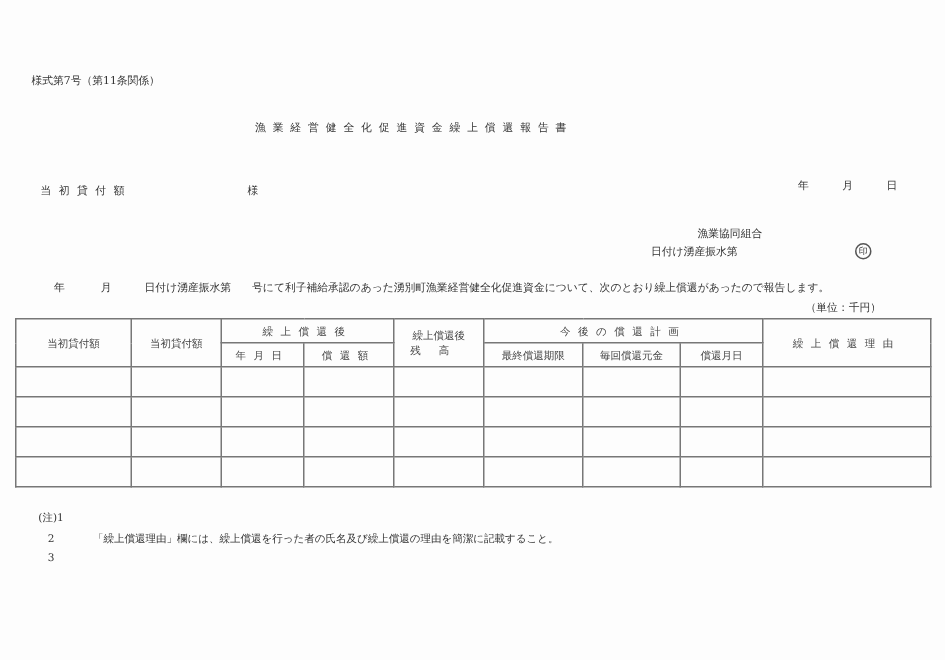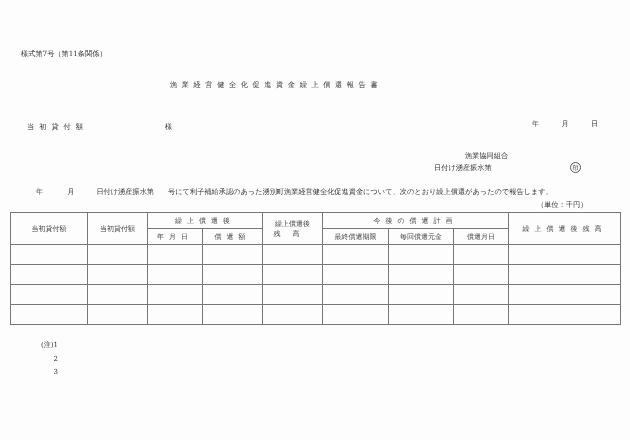--- a/index.html
+++ b/index.html
@@ -30,21 +30,21 @@
   }
   table.report td, table.report th {
     border:1px solid #777; padding:0; text-align:center; font-weight:normal; color:#444;
   }
   table.report th.h1 { height:15px; }
   table.report th.h2 { height:15px;margin-top:12px; }
   table.report td { height:19px; }
   .sp { letter-spacing:5px; }
   .notes { left:10px; top:339px; font-size:7px; line-height:13.5px; }
   .notes .row { display:flex; }
-  .notes .num { width:48px; text-align:right; padding-right:4px; }
+  .notes .num { width:48px; text-align:center; padding-right:4px; }
 </style>
 </head>
 <body>
 
 <div class="abs small form-no">様式第7号（第11条関係）</div>
 <div class="abs title">漁業経営健全化促進資金繰上償還報告書</div>
 
 <div class="abs date">
   <span>年</span>
   <span>月</span>
@@ -79,21 +79,21 @@
   <tbody>
       <tr>
     <th class="h1" rowspan="2">当初貸付額</th>
     <th class="h1" rowspan="2">当初貸付額</th>
     <th class="h1 sp" colspan="2">繰上償還後</th>
     <th class="h1" rowspan="2">
       <div>繰上償還後</div>
       <div style="letter-spacing:12px">残高</div>
     </th>
     <th class="h1 sp" colspan="3">今後の償還計画</th>
-    <th class="h1 sp" rowspan="2">繰上償還後残高</th>
+    <th class="h1 sp" rowspan="2">繰上償還理由</th>
   </tr>
   <tr>
     <th class="h2 sp">年月日</th>
     <th class="h2 sp">償還額</th>
     <th class="h2">最終償還期限</th>
     <th class="h2">毎回償還元金</th>
     <th class="h2">償還月日</th>
   </tr>
   <tr>
     <td></td>
@@ -141,17 +141,18 @@
   </tr>
 </tbody>
   </table>
 
 <div class="abs notes">
   <div class="row">
     <span class="num">(注)1</span>
   </div>
   <div class="row">
     <span class="num">2</span>
+    <span>「繰上償還理由」欄には、繰上償還を行った者の氏名及び繰上償還の理由を簡潔に記載すること。</span>
   </div>
   <div class="row">
     <span class="num">3</span>
   </div>
 </div>
 
 </body></html>

